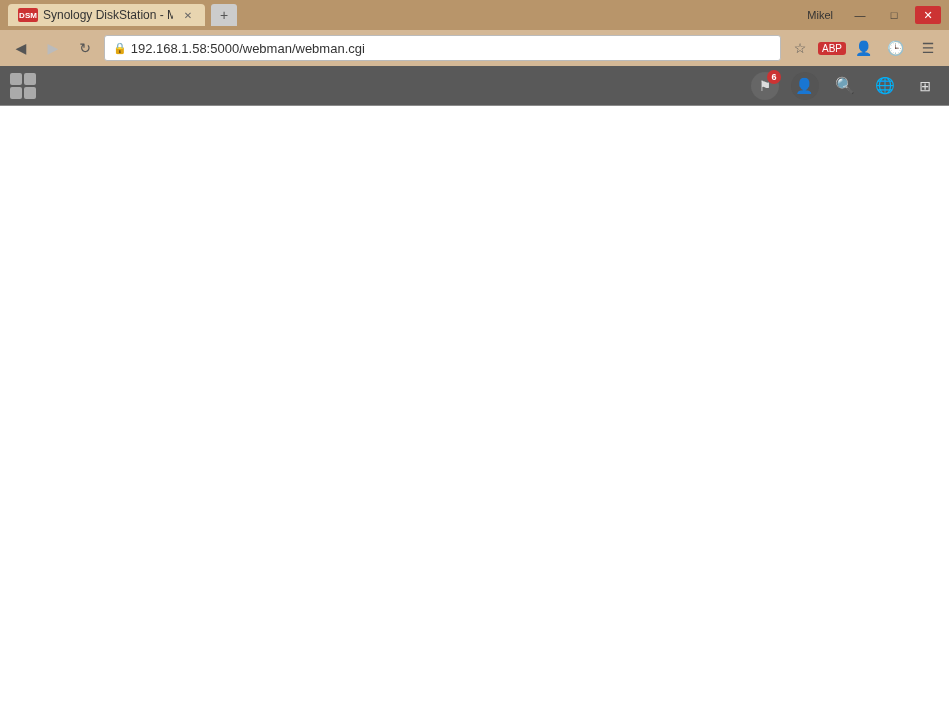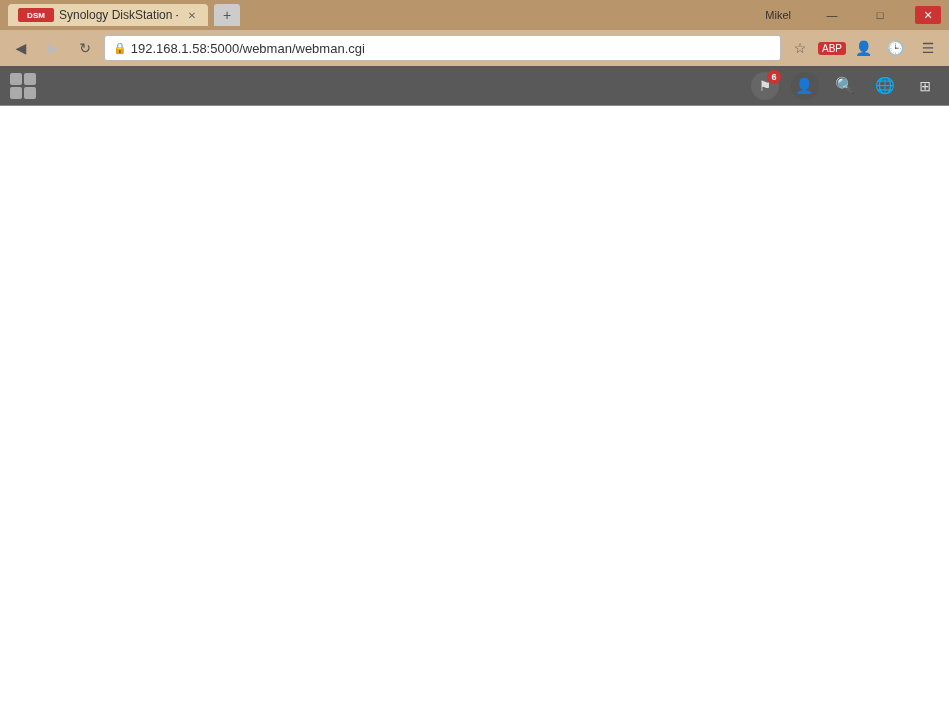--- a/index.html
+++ b/index.html
@@ -25,42 +25,42 @@
       display: flex; align-items: center;
       background: #e8d5b0;
       padding: 4px 10px;
       border-radius: 4px 4px 0 0;
       font-size: 12px;
       color: #333;
       max-width: 200px;
     }
 
     .tab-favicon {
-      width: 36px; height: 14px;
+      width: 20px; height: 14px;
       background: #cc3333;
       border-radius: 2px;
       margin-right: 5px;
       display: flex; align-items: center; justify-content: center;
       font-size: 7px; color: white; font-weight: bold;
       flex-shrink: 0;
     }
 
     .tab-close {
       margin-left: 8px;
       width: 14px; height: 14px;
       display: flex; align-items: center; justify-content: center;
       border-radius: 50%;
       font-size: 10px;
       color: #666;
       cursor: pointer;
     }
 
     .window-controls {
       margin-left: auto;
-      display: flex; align-items: center; gap: 22px;
+      display: flex; align-items: center; gap: 8px;
     }
 
     .win-btn {
       width: 26px; height: 18px;
       display: flex; align-items: center; justify-content: center;
       font-size: 11px;
       color: #333;
       cursor: pointer;
       border-radius: 2px;
     }

